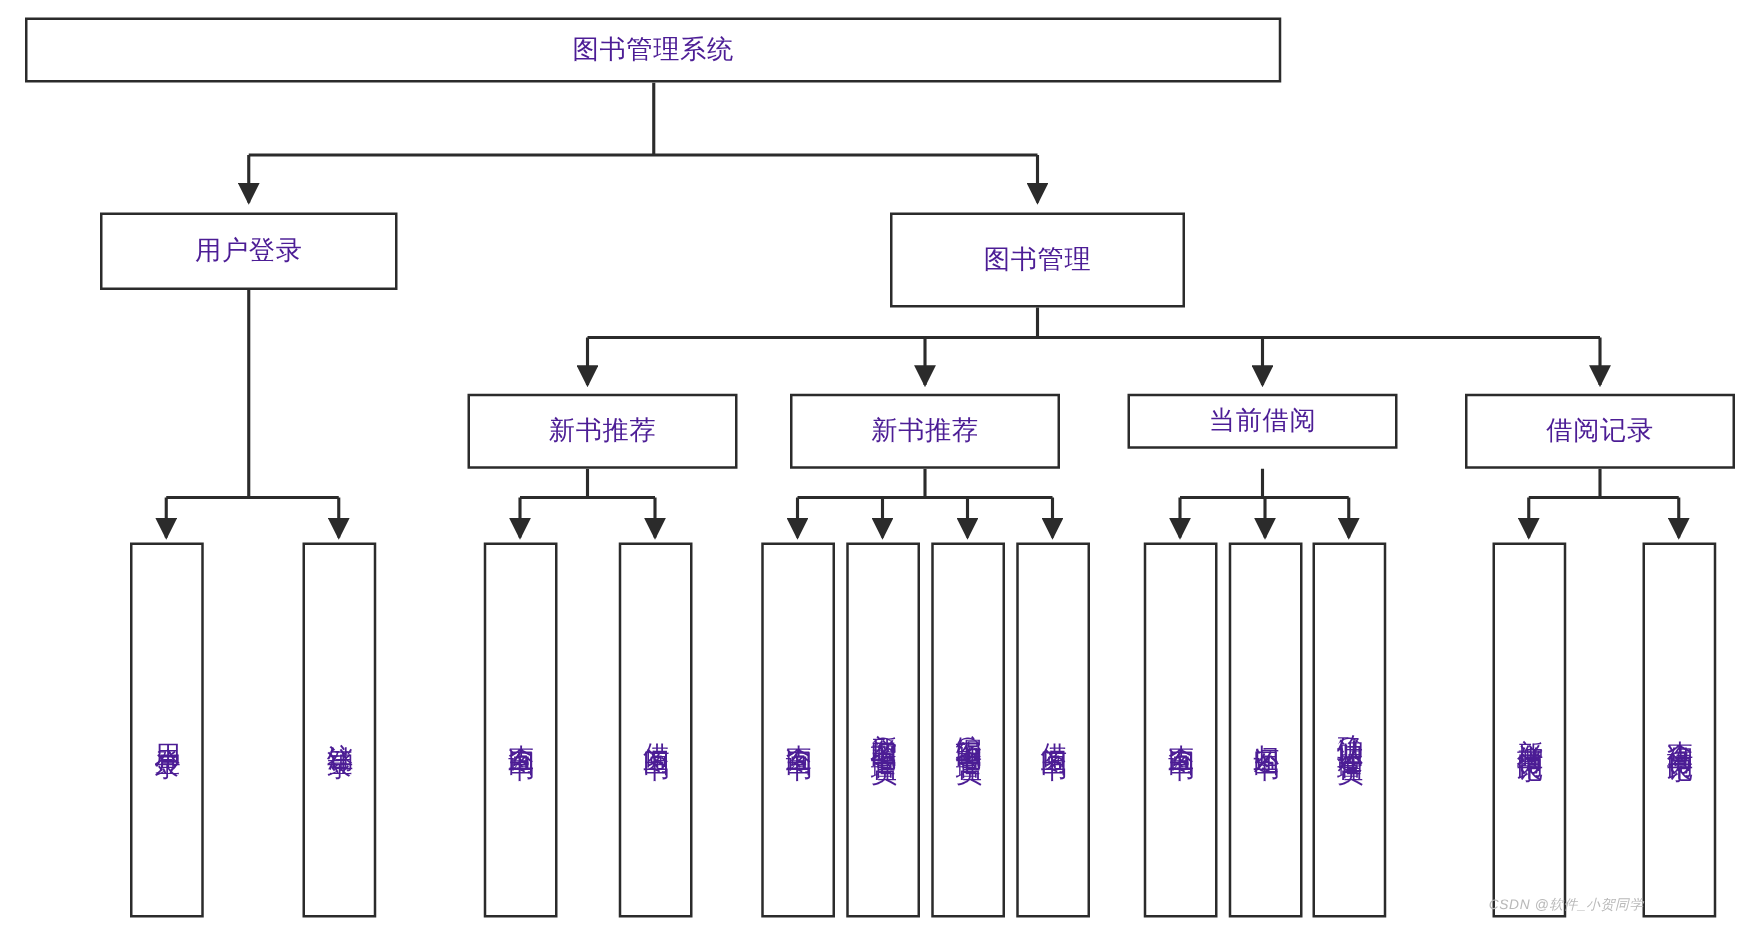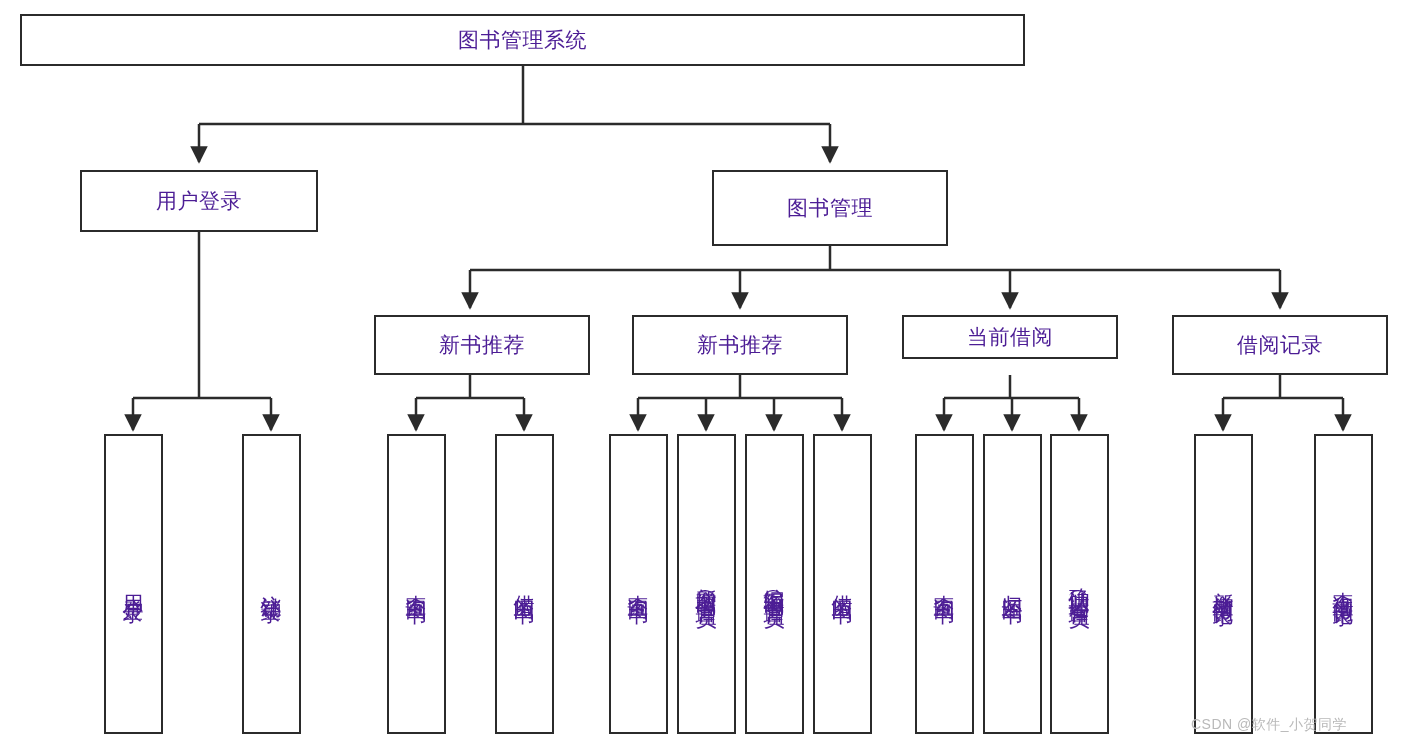--- a/index.html
+++ b/index.html
@@ -50,23 +50,24 @@
     white-space: nowrap;
     align-items: center;
     justify-content: center;
   }
   .node .label {
     display: block;
   }
   .watermark {
     position: absolute;
     color: #b9b9b9;
-    font-size: 14px;
+    font-size: 11px;
     letter-spacing: 0.5px;
     white-space: nowrap;
+    font-style: italic;
   }
 </style>
 </head>
 <body>
 
 <div id="canvas">
 
   <svg id="edges" viewBox="0 0 1405 747" xmlns="http://www.w3.org/2000/svg">
     <defs>
       <marker id="arrow" viewBox="0 0 10 10" refX="9" refY="5" markerWidth="7" markerHeight="7" orient="auto-start-reverse">

